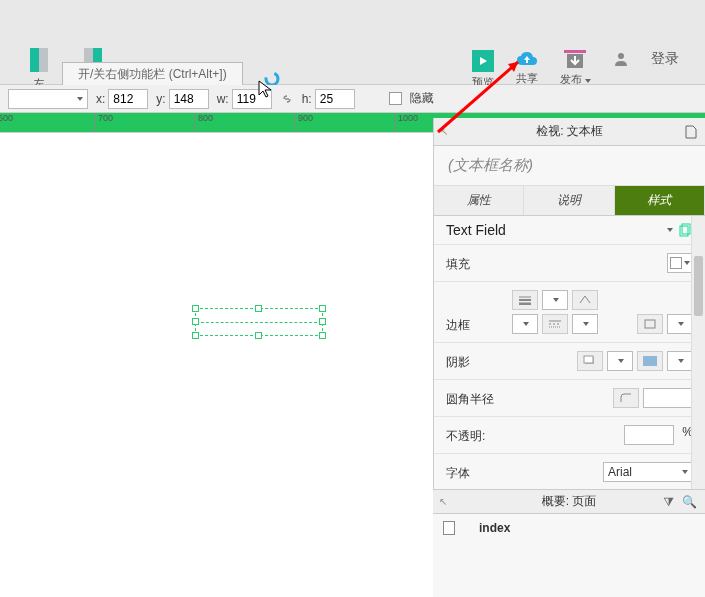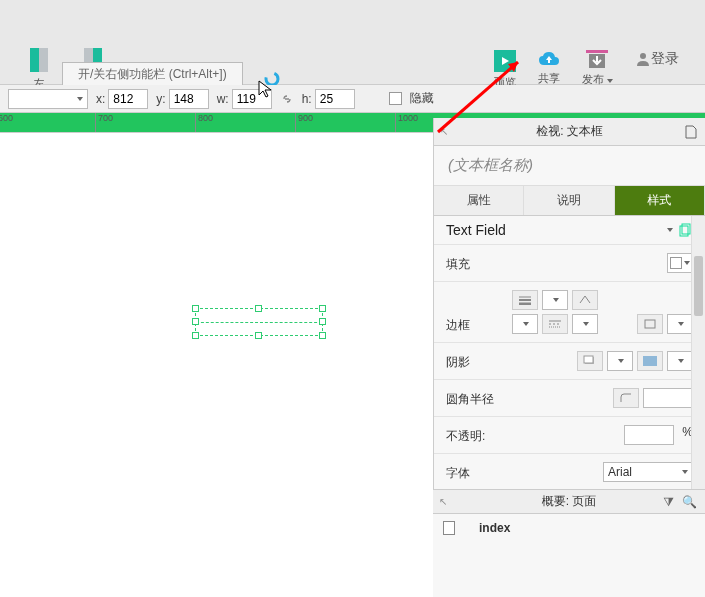--- a/index.html
+++ b/index.html
@@ -15,21 +15,21 @@
 .twin-label { font-size: 11px; color: #555; }
 
 .right-top { position: absolute; top: 50px; right: 26px; display: flex; gap: 22px; align-items: flex-start; }
 .top-item { display: flex; flex-direction: column; align-items: center; gap: 3px; }
 .top-item .lbl { font-size: 11px; color: #555; }
 .preview { width: 22px; height: 22px; background: #1abc9c; display: flex; align-items: center; justify-content: center; }
 .preview svg { display: block; }
 .share { width: 22px; height: 16px; display: flex; align-items: center; justify-content: center; margin-top: 2px; }
 .publish-icon { display: flex; flex-direction: column; align-items: center; }
 .publish-bar { width: 22px; height: 3px; background: #d35a9c; }
-.login { display: flex; align-items: center; gap: 0; color: #555; font-size: 14px; }
+.login { display: flex; align-items: center; gap: 22px; color: #555; font-size: 14px; }
 
 .tooltip { position: absolute; left: 62px; top: 62px; padding: 3px 15px; border: 1px solid #bbb; background: #f5f5f5; font-size: 12px; color: #666; }
 .spinner { position: absolute; left: 263px; top: 70px; }
 .cursor { position: absolute; left: 258px; top: 80px; z-index: 5; }
 
 .propbar { height: 28px; background: #f0f0f0; border-bottom: 1px solid #ccc; display: flex; align-items: center; padding: 0 8px; gap: 8px; position: relative; top: 0; }
 .dropbox { width: 80px; height: 20px; border: 1px solid #bbb; background: #fff; display: flex; align-items: center; justify-content: flex-end; padding-right: 4px; }
 .caret { width: 0; height: 0; border-left: 3px solid transparent; border-right: 3px solid transparent; border-top: 4px solid #666; }
 .coord { display: flex; align-items: center; gap: 3px; }
 .coord-lbl { font-size: 12px; color: #444; }
@@ -50,21 +50,21 @@
 .h-bl { bottom: -4px; left: -4px; } .h-b { bottom: -4px; left: 50%; margin-left: -4px; } .h-br { bottom: -4px; right: -4px; }
 
 .arrow { position: absolute; left: 430px; top: 50px; z-index: 20; pointer-events: none; }
 
 .inspector { position: absolute; right: 0; top: 118px; width: 272px; bottom: 0; background: #f7f7f7; border-left: 1px solid #ccc; display: flex; flex-direction: column; }
 .insp-head { height: 28px; border-bottom: 1px solid #ccc; display: flex; align-items: center; justify-content: center; font-size: 12px; color: #333; position: relative; background: #eee; }
 .insp-head .resize-ic { position: absolute; left: 6px; color: #888; font-size: 10px; }
 .insp-head .page-ic { position: absolute; right: 8px; }
 .name-row { padding: 10px 14px; font-style: italic; color: #888; font-size: 15px; border-bottom: 1px solid #ddd; }
 .tabs { display: flex; height: 30px; border-bottom: 1px solid #ccc; }
-.tab { flex: 1; display: flex; align-items: center; justify-content: center; font-size: 12px; color: #444; background: #eee; border-right: 1px solid #ddd; }
+.tab { flex: 1; display: flex; align-items: center; justify-content: center; font-size: 12px; color: #444; background: #eee; border-right: 1px solid #ddd; font-style: italic; }
 .tab.active { background: #4d7c0f; color: #fff; }
 .stylebody { flex: 1; overflow: hidden; position: relative; }
 .widget-row { display: flex; align-items: center; padding: 6px 12px; border-bottom: 1px solid #e3e3e3; }
 .widget-name { flex: 1; font-size: 14px; color: #222; }
 .widget-caret { color: #666; margin-right: 6px; }
 .copy-ic { width: 14px; height: 14px; }
 .prop-row { display: flex; align-items: flex-end; padding: 8px 12px; border-bottom: 1px solid #e3e3e3; min-height: 34px; }
 .prop-lbl { width: 56px; font-size: 12px; color: #333; }
 .prop-ctrls { flex: 1; display: flex; gap: 4px; justify-content: flex-end; flex-wrap: wrap; }
 .swatch { width: 26px; height: 20px; border: 1px solid #bbb; background: #fff; display: flex; align-items: center; justify-content: center; }

